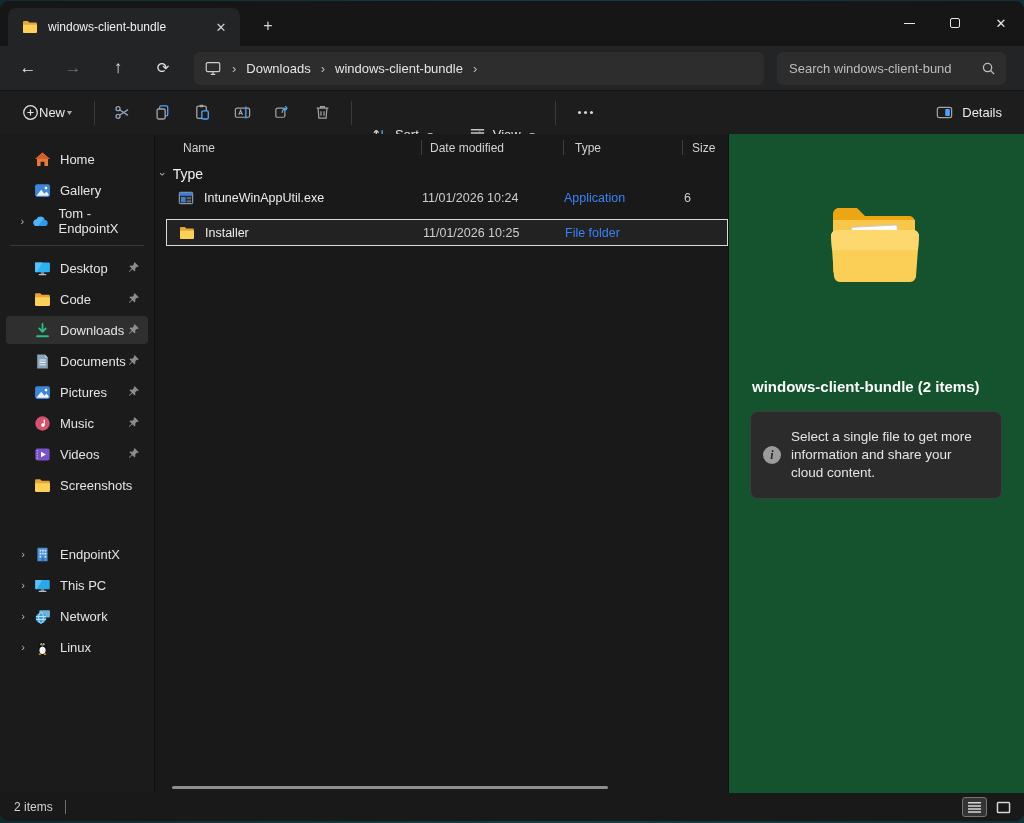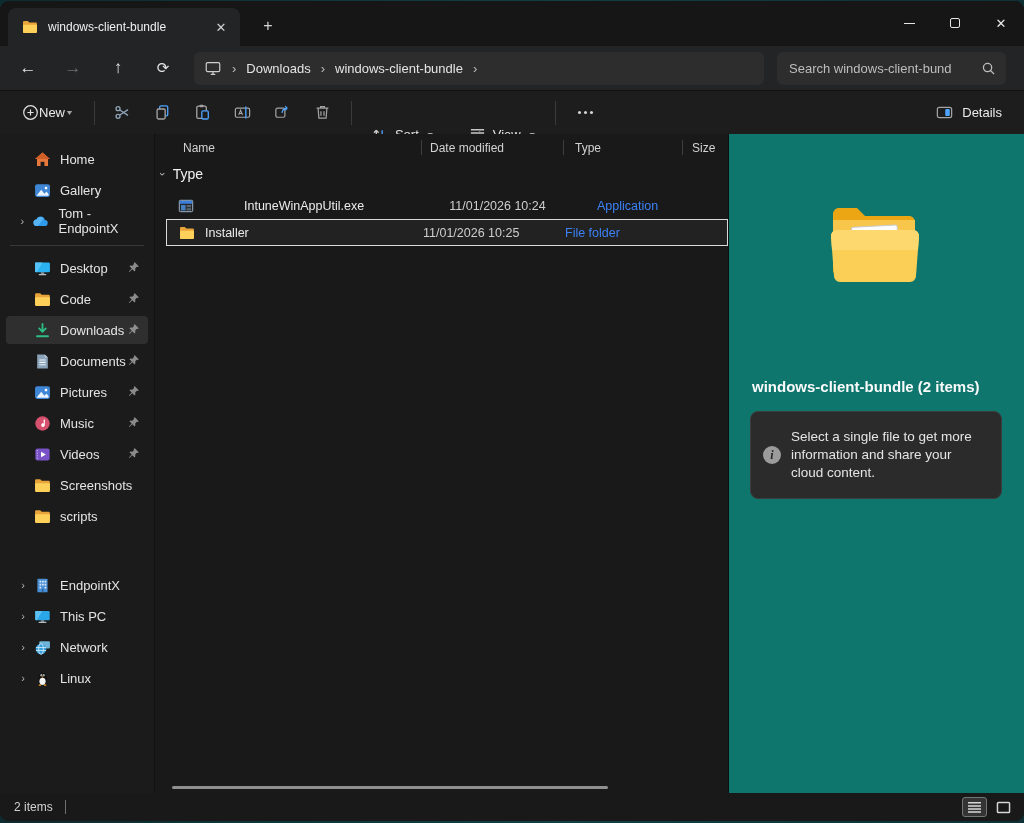--- a/index.html
+++ b/index.html
@@ -54,21 +54,21 @@
   .dots { display:flex; gap:3px; padding:0 14px; }
   .dots i { width:3px; height:3px; border-radius:50%; background:#d6d6d6; display:block; }
   .cmd-details { margin-left:auto; margin-right:14px; display:flex; align-items:center; gap:8px;
                  color:#ebebeb; font-size:13px; padding:6px 8px; border-radius:5px; }
   .chev { color:#a8a8a8; font-size:9px; transform:scaleY(.8); }
 
   
   .main { position:absolute; top:133px; left:0; right:0; bottom:28px; display:flex; }
   .sidebar { width:155px; background:#1b1b1b; border-right:1px solid #111; padding-top:8px; position:relative; }
   .filepanel { width:574px; background:#191919; position:relative; border-right:1px solid #111; }
-  .preview { flex:1; background:#0f766e; position:relative; }
+  .preview { flex:1; background:#14532d; position:relative; }
 
   
   .side-item { height:28px; margin:3px 6px 0 6px; border-radius:4px; display:flex; align-items:center;
                padding-left:6px; color:#e4e4e4; font-size:13px; position:relative; }
   .side-item.sel { background:#2f2f2f; }
   .side-item .twisty { width:22px; text-align:center; color:#b4b4b4; font-size:11px; }
   .side-item .no-twisty { width:22px; }
   .side-item .ic { width:17px; height:17px; margin-right:9px; flex:0 0 auto; }
   .side-item .pin { position:absolute; right:8px; top:7px; width:13px; height:13px; opacity:.85; }
   .side-sep { height:1px; background:#383838; margin:10px 10px 8px 10px; }
@@ -83,21 +83,21 @@
   .col-type { width:119px; padding-left:12px; }
   .col-size { flex:1; padding-left:10px; }
   .col .sep { position:absolute; left:0; top:6px; width:1px; height:15px; background:#3e3e3e; }
   .sort-caret { position:absolute; top:-4px; left:55px; color:#9a9a9a; font-size:9px; }
 
   .group-row { position:absolute; top:32px; left:6px; display:flex; align-items:center; gap:8px;
                color:#f2f2f2; font-size:14px; }
   .group-row .gchev { color:#b8b8b8; font-size:11px; display:inline-block; transform:rotate(90deg); }
 
   .frow { position:absolute; left:11px; right:0; height:27px; display:flex; align-items:center; font-size:12.5px; }
-  .frow.r1 { top:58px;gap:40px; }
+  .frow.r1 { top:50px; }
   .frow.r2 { top:85px; border:1px solid #dadada; background:#222222; }
   .frow .fic { width:16px; height:16px; margin:0 10px 0 12px; flex:0 0 auto; }
   .frow .fname { width:218px; color:#ececec; white-space:nowrap; overflow:hidden; }
   .frow .fdate { width:142px; color:#cdcdcd; }
   .frow .ftype { width:120px; color:#3b82f6; }
   .frow .fsize { flex:1; color:#cdcdcd; white-space:nowrap; overflow:hidden; }
   .hscroll { position:absolute; bottom:4px; left:17px; width:436px; height:3px; background:#8f8f8f; border-radius:2px; }
 
   
   .pv-icon { position:absolute; top:68px; left:50%; transform:translateX(-50%); }
@@ -366,28 +366,20 @@
             <path d="M9.6 1.6 14.4 6.4l-.9 1-1.4-.2-2 2 .2 2.6-1 1-2.8-2.8-3.2 3.3-1 .3.3-1 3.2-3.3L3 6.5l1-1 2.6.2 2-2-.2-1.4z"></path>
           </svg>
       </div>
       <div class="side-item">
         <span class="no-twisty"></span>
         <svg class="ic" viewBox="0 0 16 16">
             <path d="M1 3.2c0-.7.6-1.2 1.2-1.2h3.6l1.5 1.6h6.4c.7 0 1.2.5 1.2 1.2v8c0 .7-.5 1.2-1.2 1.2H2.2A1.2 1.2 0 0 1 1 12.8z" fill="#e8a33b"></path>
             <path d="M1 5.8h14v7c0 .7-.5 1.2-1.2 1.2H2.2A1.2 1.2 0 0 1 1 12.8z" fill="#fdd05a"></path>
           </svg>
         <span>Screenshots</span>
-      </div>
-      <div class="side-item">
-        <span class="no-twisty"></span>
-        <svg class="ic" viewBox="0 0 16 16">
-            <path d="M1 3.2c0-.7.6-1.2 1.2-1.2h3.6l1.5 1.6h6.4c.7 0 1.2.5 1.2 1.2v8c0 .7-.5 1.2-1.2 1.2H2.2A1.2 1.2 0 0 1 1 12.8z" fill="#e8a33b"></path>
-            <path d="M1 5.8h14v7c0 .7-.5 1.2-1.2 1.2H2.2A1.2 1.2 0 0 1 1 12.8z" fill="#fdd05a"></path>
-          </svg>
-        <span>scripts</span>
       </div>
 
       <div class="side-gap"></div>
       <div class="side-sep" style="visibility:hidden;"></div>
 
       <div class="side-item">
         <span class="twisty">›</span>
         <svg class="ic" viewBox="0 0 16 16">
             <rect x="3.2" y="1.6" width="9.6" height="12.8" rx=".8" fill="#4a8fd4"></rect>
             <path d="M5.2 3.6h1.6v1.6H5.2zM7.6 3.6h1.6v1.6H7.6zM10 3.6h1.6v1.6H10zM5.2 6.4h1.6V8H5.2zM7.6 6.4h1.6V8H7.6zM10 6.4h1.6V8H10zM5.2 9.2h1.6v1.6H5.2zM10 9.2h1.6v1.6H10z" fill="#dcebf9"></path>

